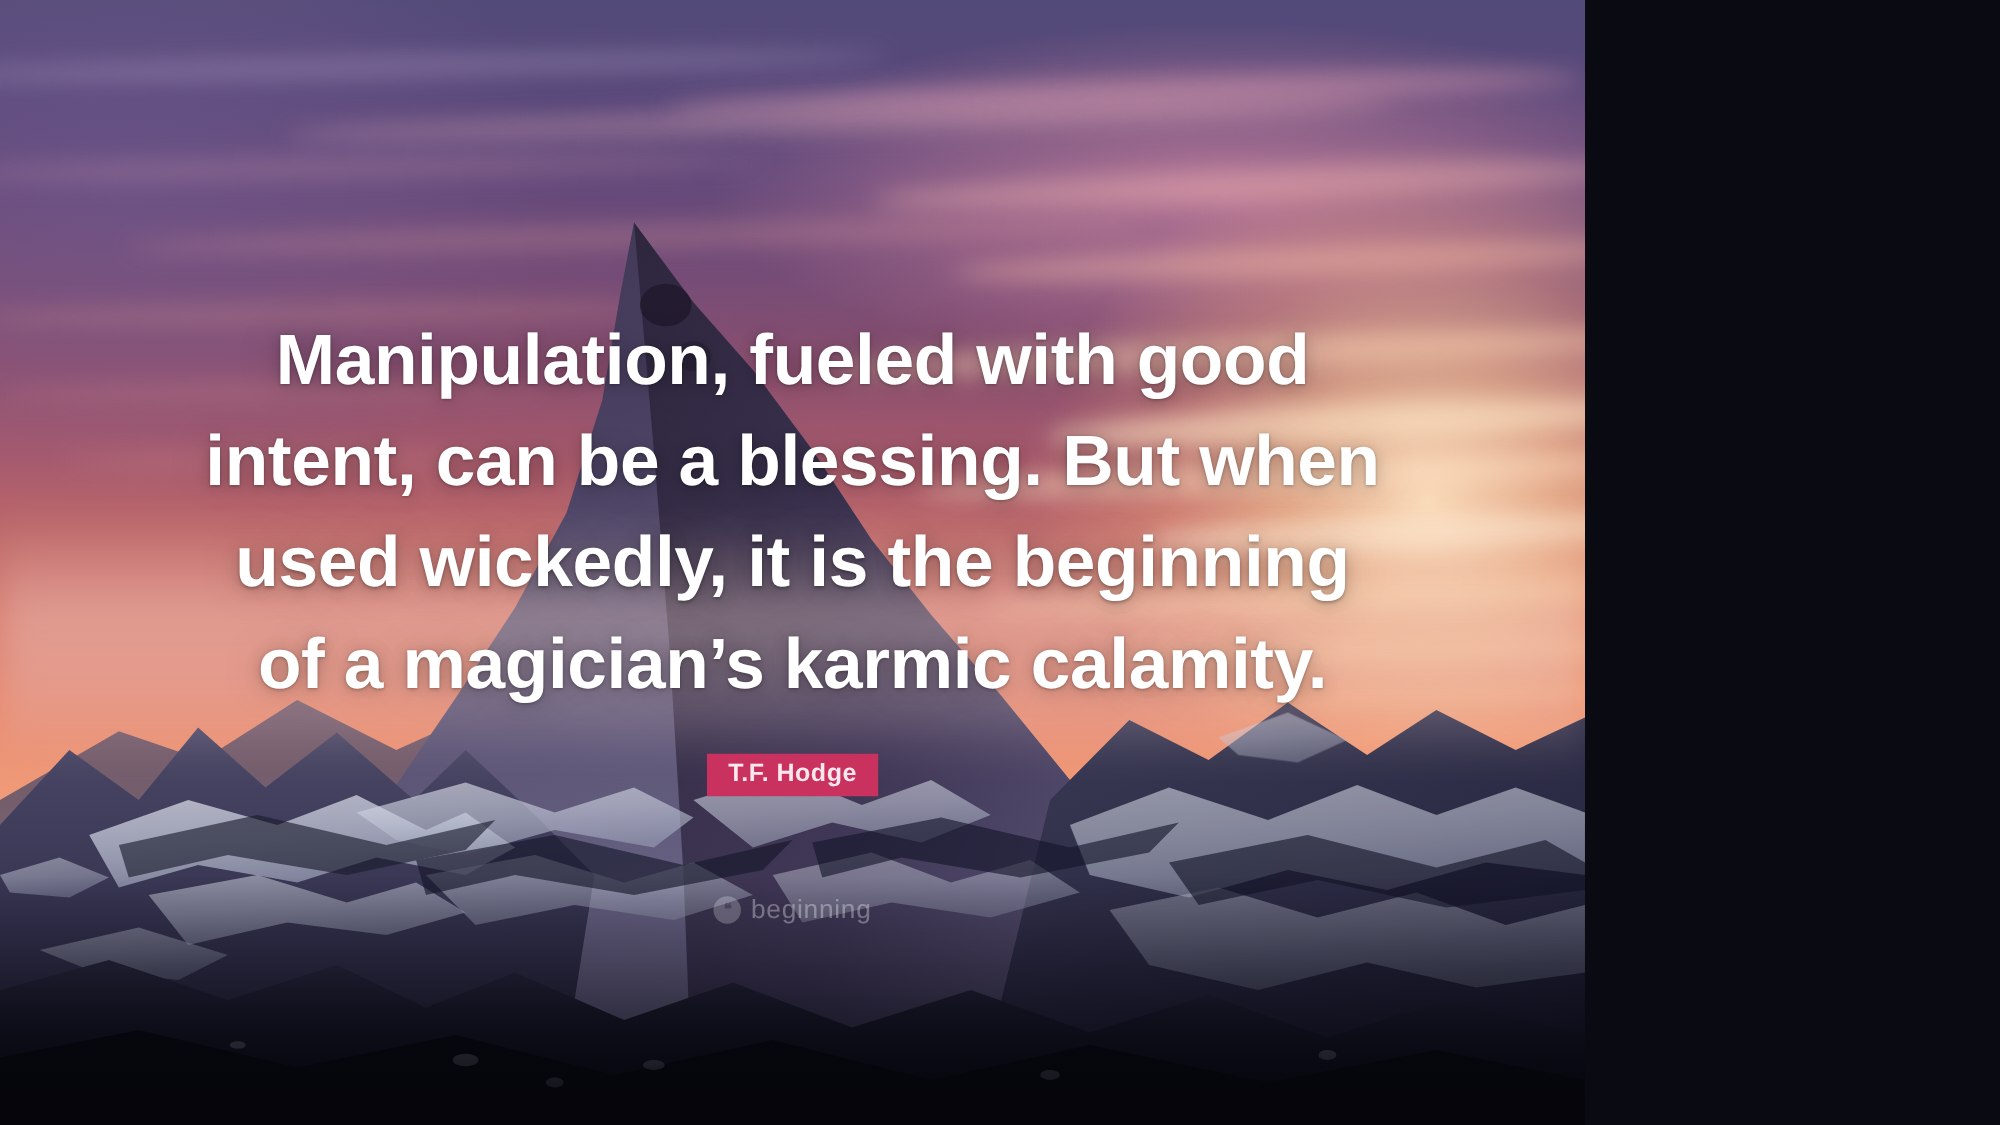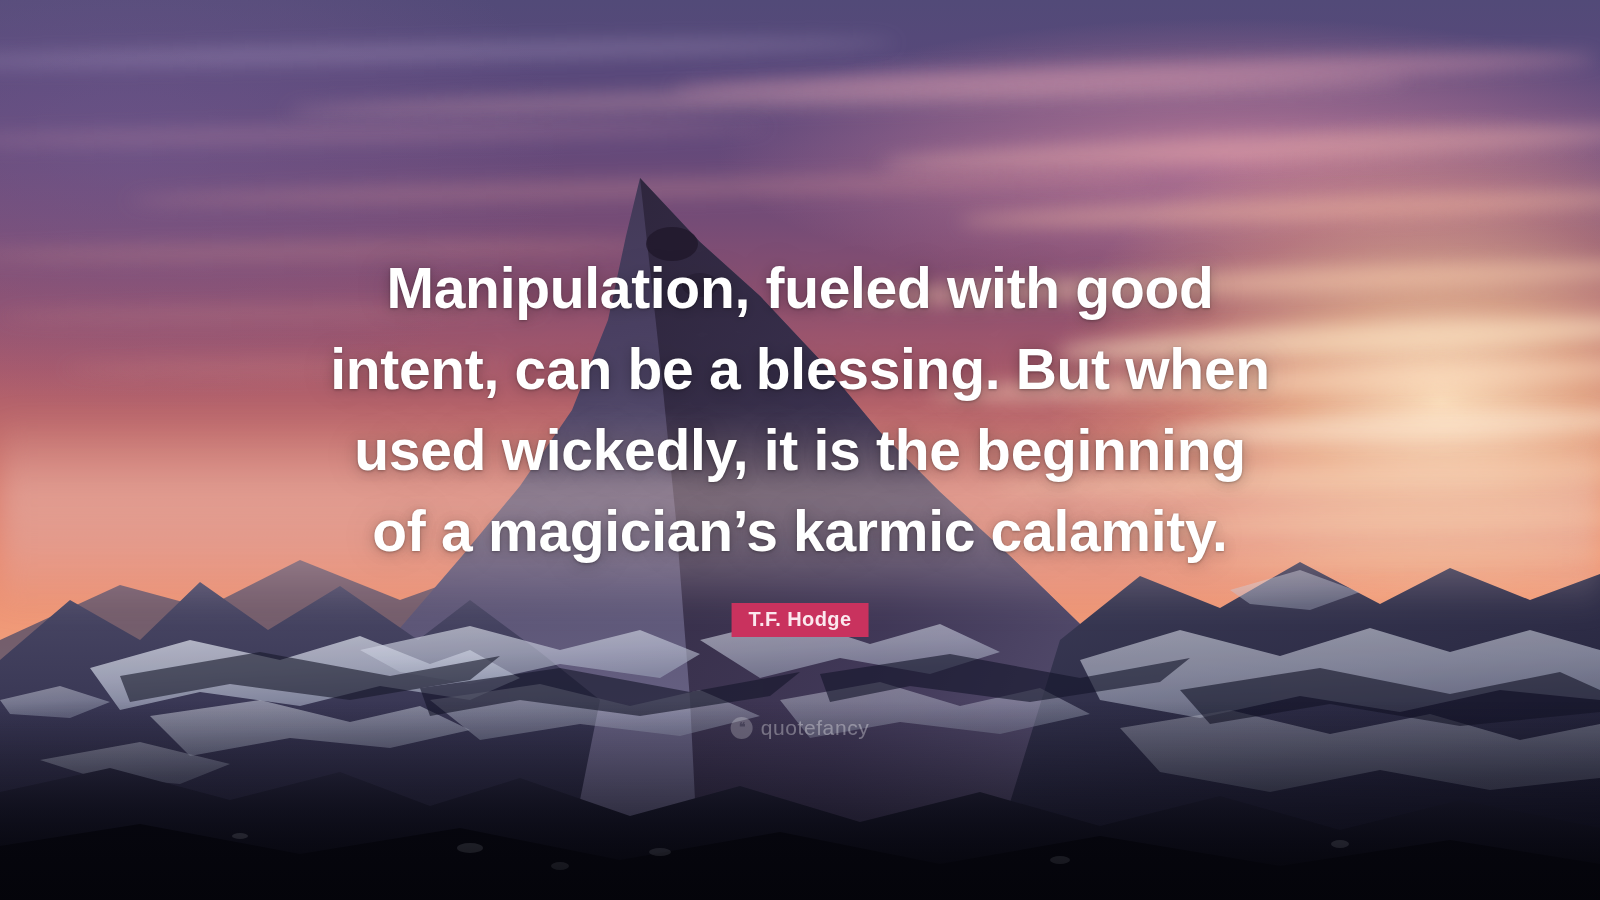--- a/index.html
+++ b/index.html
@@ -5,21 +5,21 @@
   * { margin:0; padding:0; box-sizing:border-box; }
   html, body {
     width:1600px; height:900px;
     overflow:hidden;
     background:#0a0a12;
     font-family:"Liberation Sans", sans-serif;
   }
 
   #poster {
     position:relative;
-    width:1600px; height:900px;
+    width:1268px; height:900px;
     overflow:hidden;
   }
 
   
   .sky {
     position:absolute; inset:0;
     background:
       linear-gradient(180deg,
         #524a78 0%,
         #58487a 8%,
@@ -274,16 +274,16 @@
 
   <div class="quote">Manipulation, fueled with good
 intent, can be a blessing. But when
 used wickedly, it is the beginning
 of a magician’s karmic calamity.</div>
 
   <div class="author-badge">T.F. Hodge</div>
 
   <div class="watermark">
     <span class="wm-logo">❝</span>
-    <span class="wm-text">quotefancy</span>
+    <span class="wm-text">beginning</span>
   </div>
 
 </div>
 
 </body></html>

